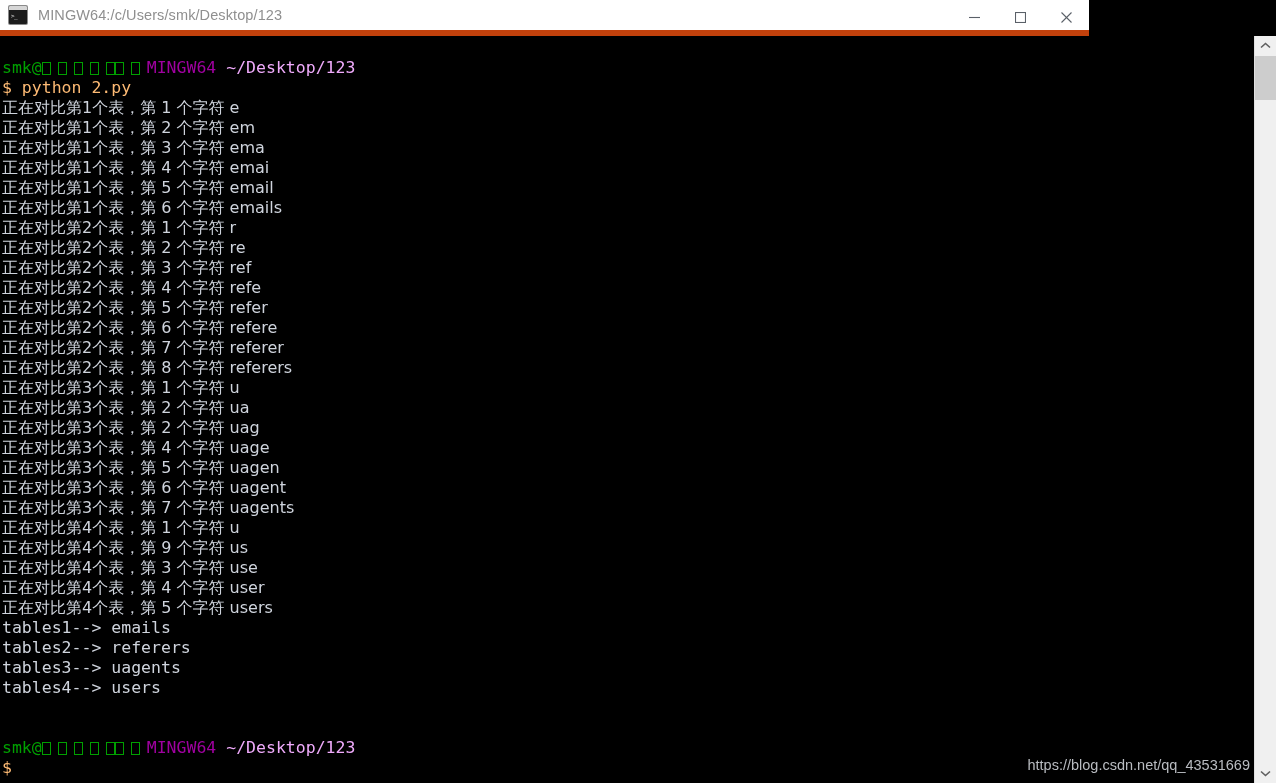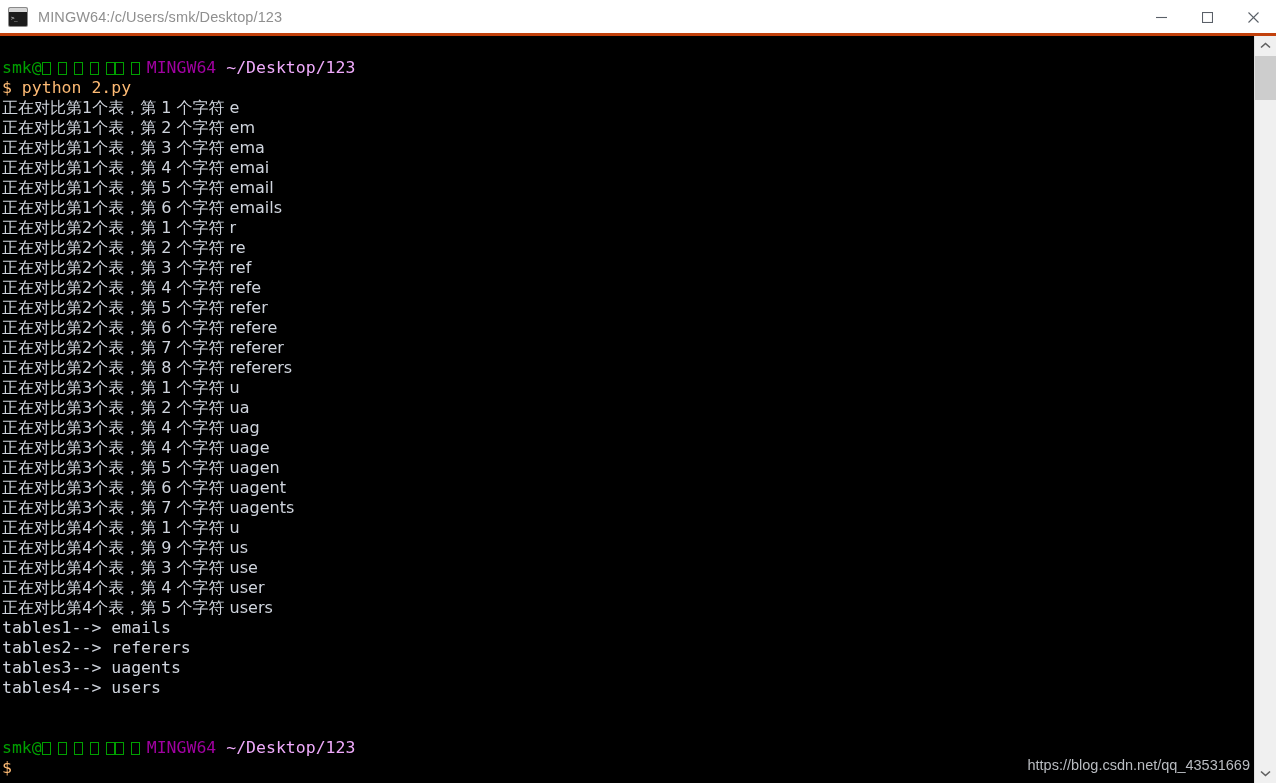--- a/index.html
+++ b/index.html
@@ -19,24 +19,24 @@
     width: 1276px;
     height: 783px;
     background: #000000;
     overflow: hidden;
   }
 
   
   .titlebar {
     position: absolute;
     left: 0; top: 0;
-    width: 1276px;
+    width: 1089px;
     height: 36px;
     background: #ffffff;
-    border-bottom: 3px solid #c2410c;
+    border-bottom: 6px solid #c2410c;
     box-sizing: border-box;
     display: flex;
     align-items: center;
   }
   .app-icon {
     width: 18px;
     height: 18px;
     margin-left: 9px;
     margin-right: 11px;
     flex: 0 0 auto;
@@ -225,21 +225,21 @@
       <div class="line cjk">正在对比第2个表，第 1 个字符 r</div>
       <div class="line cjk">正在对比第2个表，第 2 个字符 re</div>
       <div class="line cjk">正在对比第2个表，第 3 个字符 ref</div>
       <div class="line cjk">正在对比第2个表，第 4 个字符 refe</div>
       <div class="line cjk">正在对比第2个表，第 5 个字符 refer</div>
       <div class="line cjk">正在对比第2个表，第 6 个字符 refere</div>
       <div class="line cjk">正在对比第2个表，第 7 个字符 referer</div>
       <div class="line cjk">正在对比第2个表，第 8 个字符 referers</div>
       <div class="line cjk">正在对比第3个表，第 1 个字符 u</div>
       <div class="line cjk">正在对比第3个表，第 2 个字符 ua</div>
-      <div class="line cjk">正在对比第3个表，第 4 个字符 uag</div>
+      <div class="line cjk">正在对比第3个表，第 2 个字符 uag</div>
       <div class="line cjk">正在对比第3个表，第 4 个字符 uage</div>
       <div class="line cjk">正在对比第3个表，第 5 个字符 uagen</div>
       <div class="line cjk">正在对比第3个表，第 6 个字符 uagent</div>
       <div class="line cjk">正在对比第3个表，第 7 个字符 uagents</div>
       <div class="line cjk">正在对比第4个表，第 1 个字符 u</div>
       <div class="line cjk">正在对比第4个表，第 9 个字符 us</div>
       <div class="line cjk">正在对比第4个表，第 3 个字符 use</div>
       <div class="line cjk">正在对比第4个表，第 4 个字符 user</div>
       <div class="line cjk">正在对比第4个表，第 5 个字符 users</div>
       <div class="line">tables1--&gt; emails</div>

